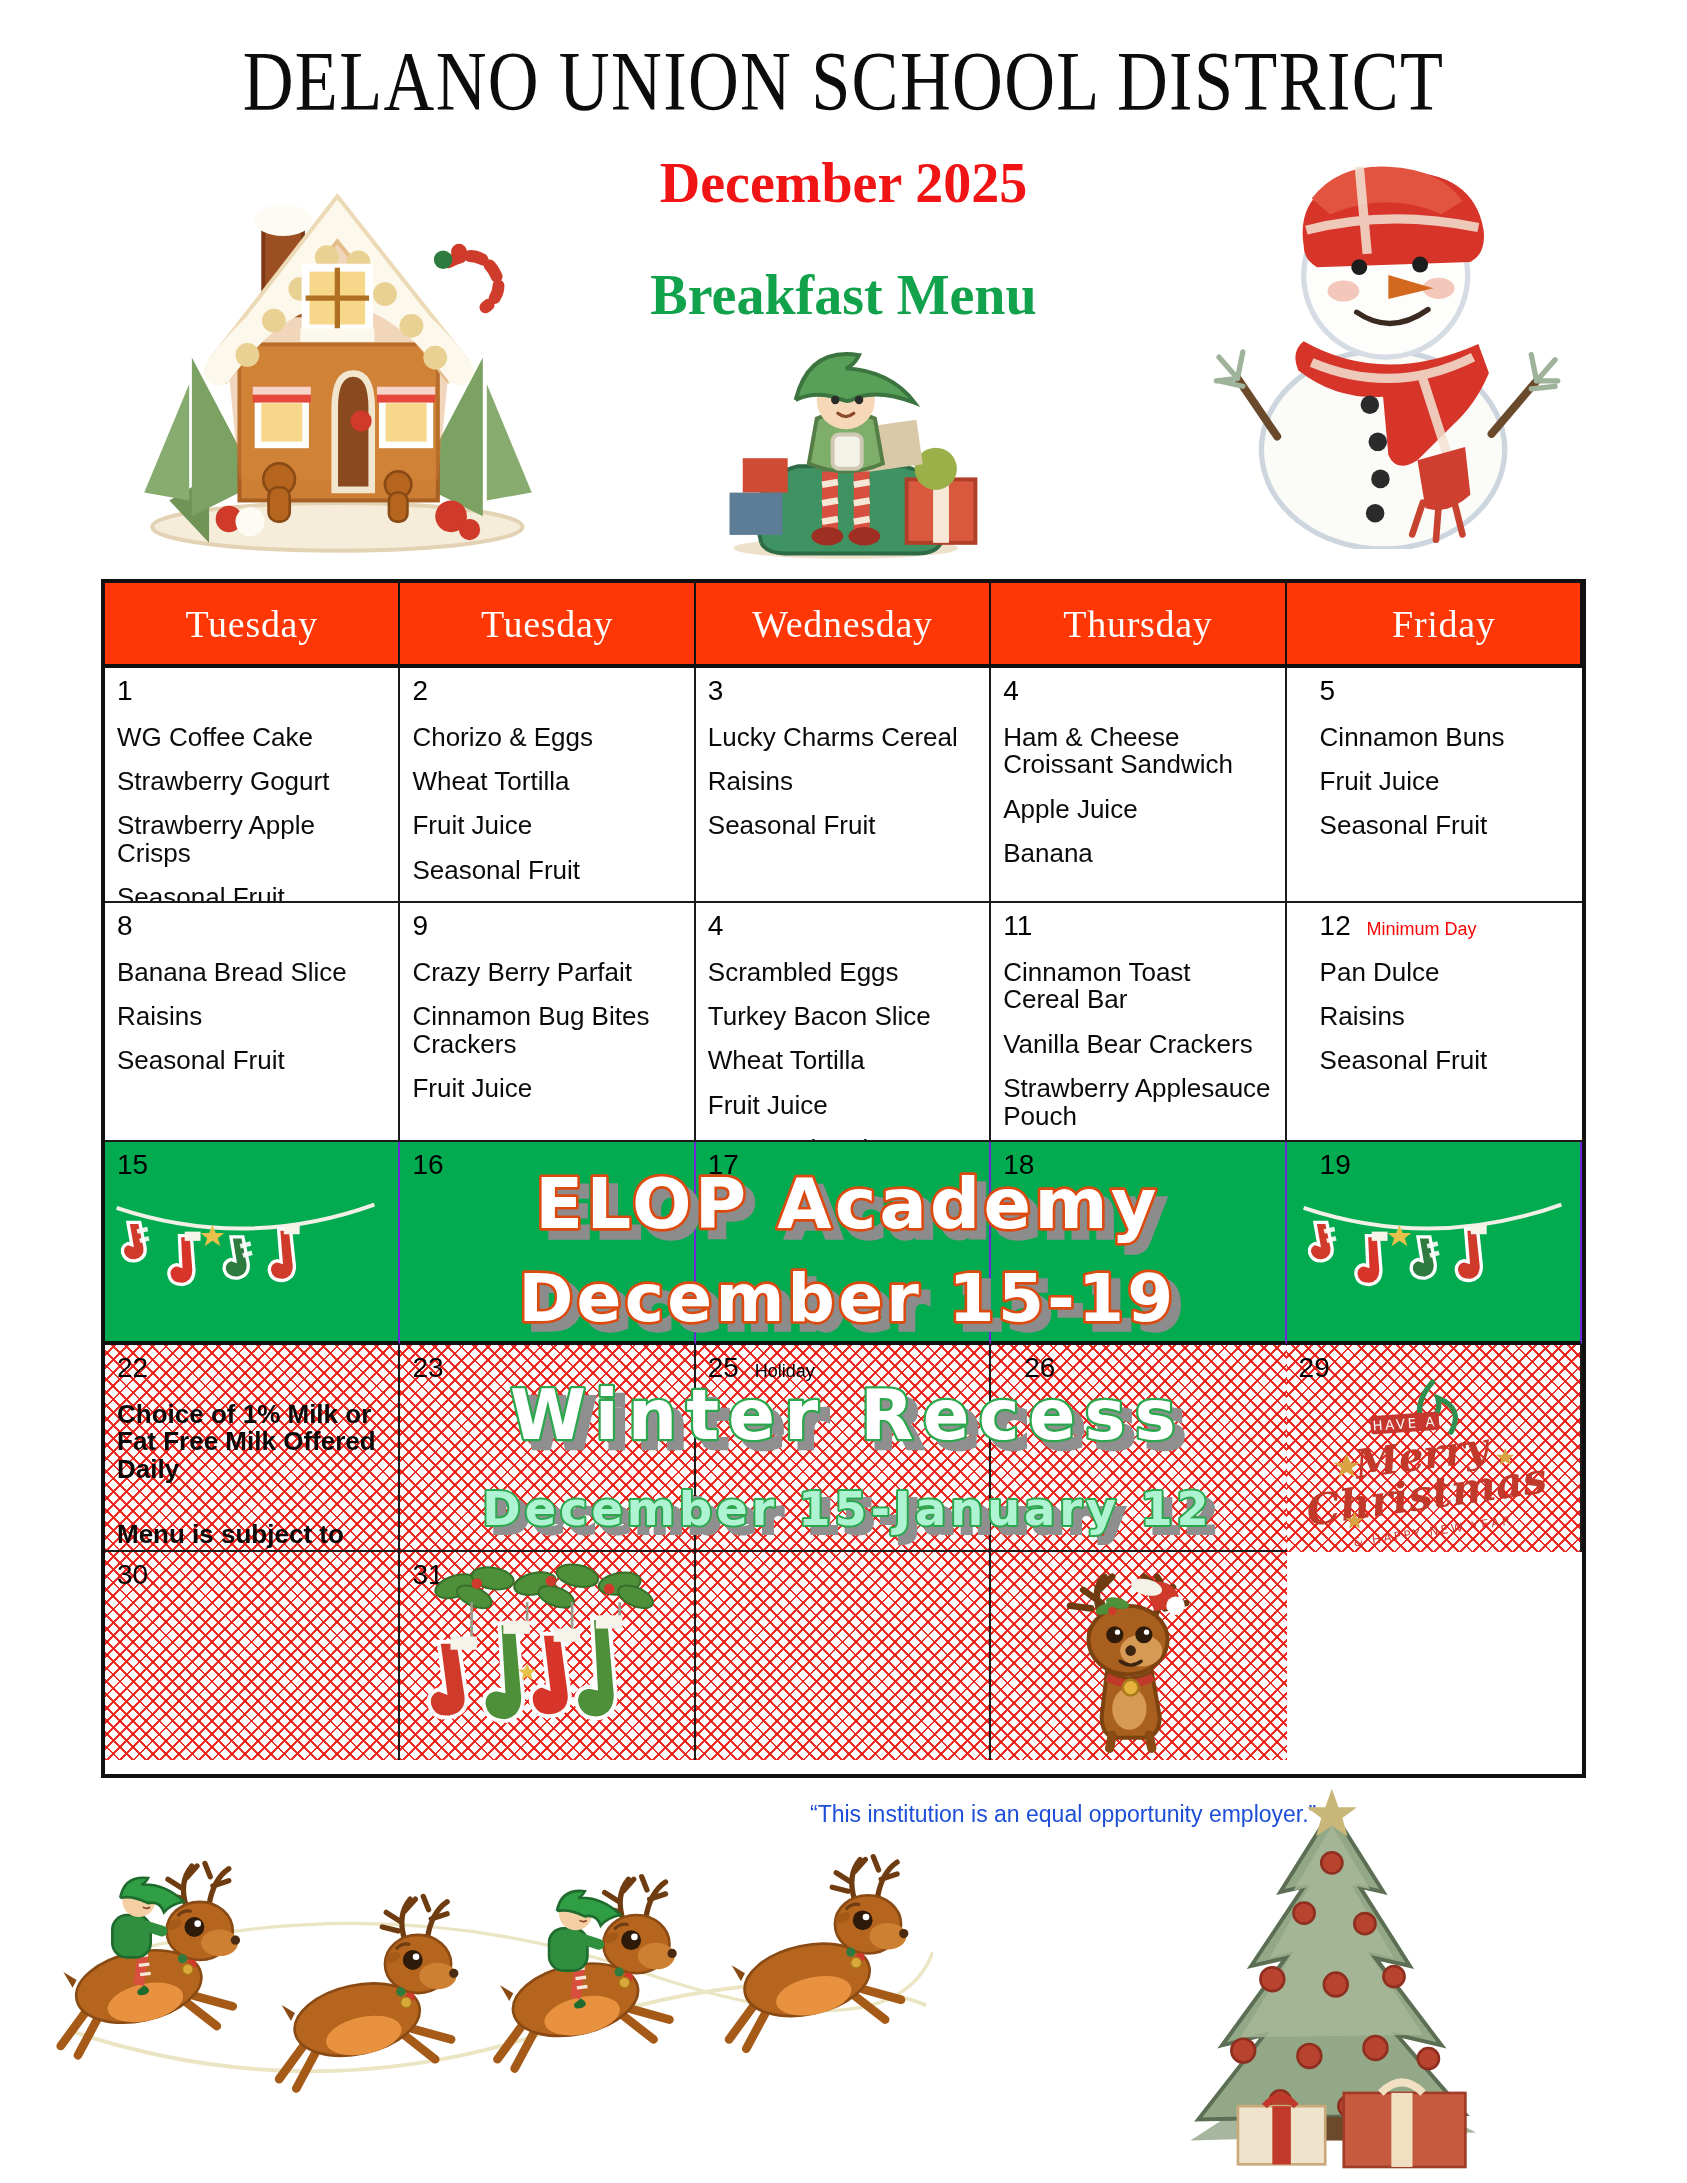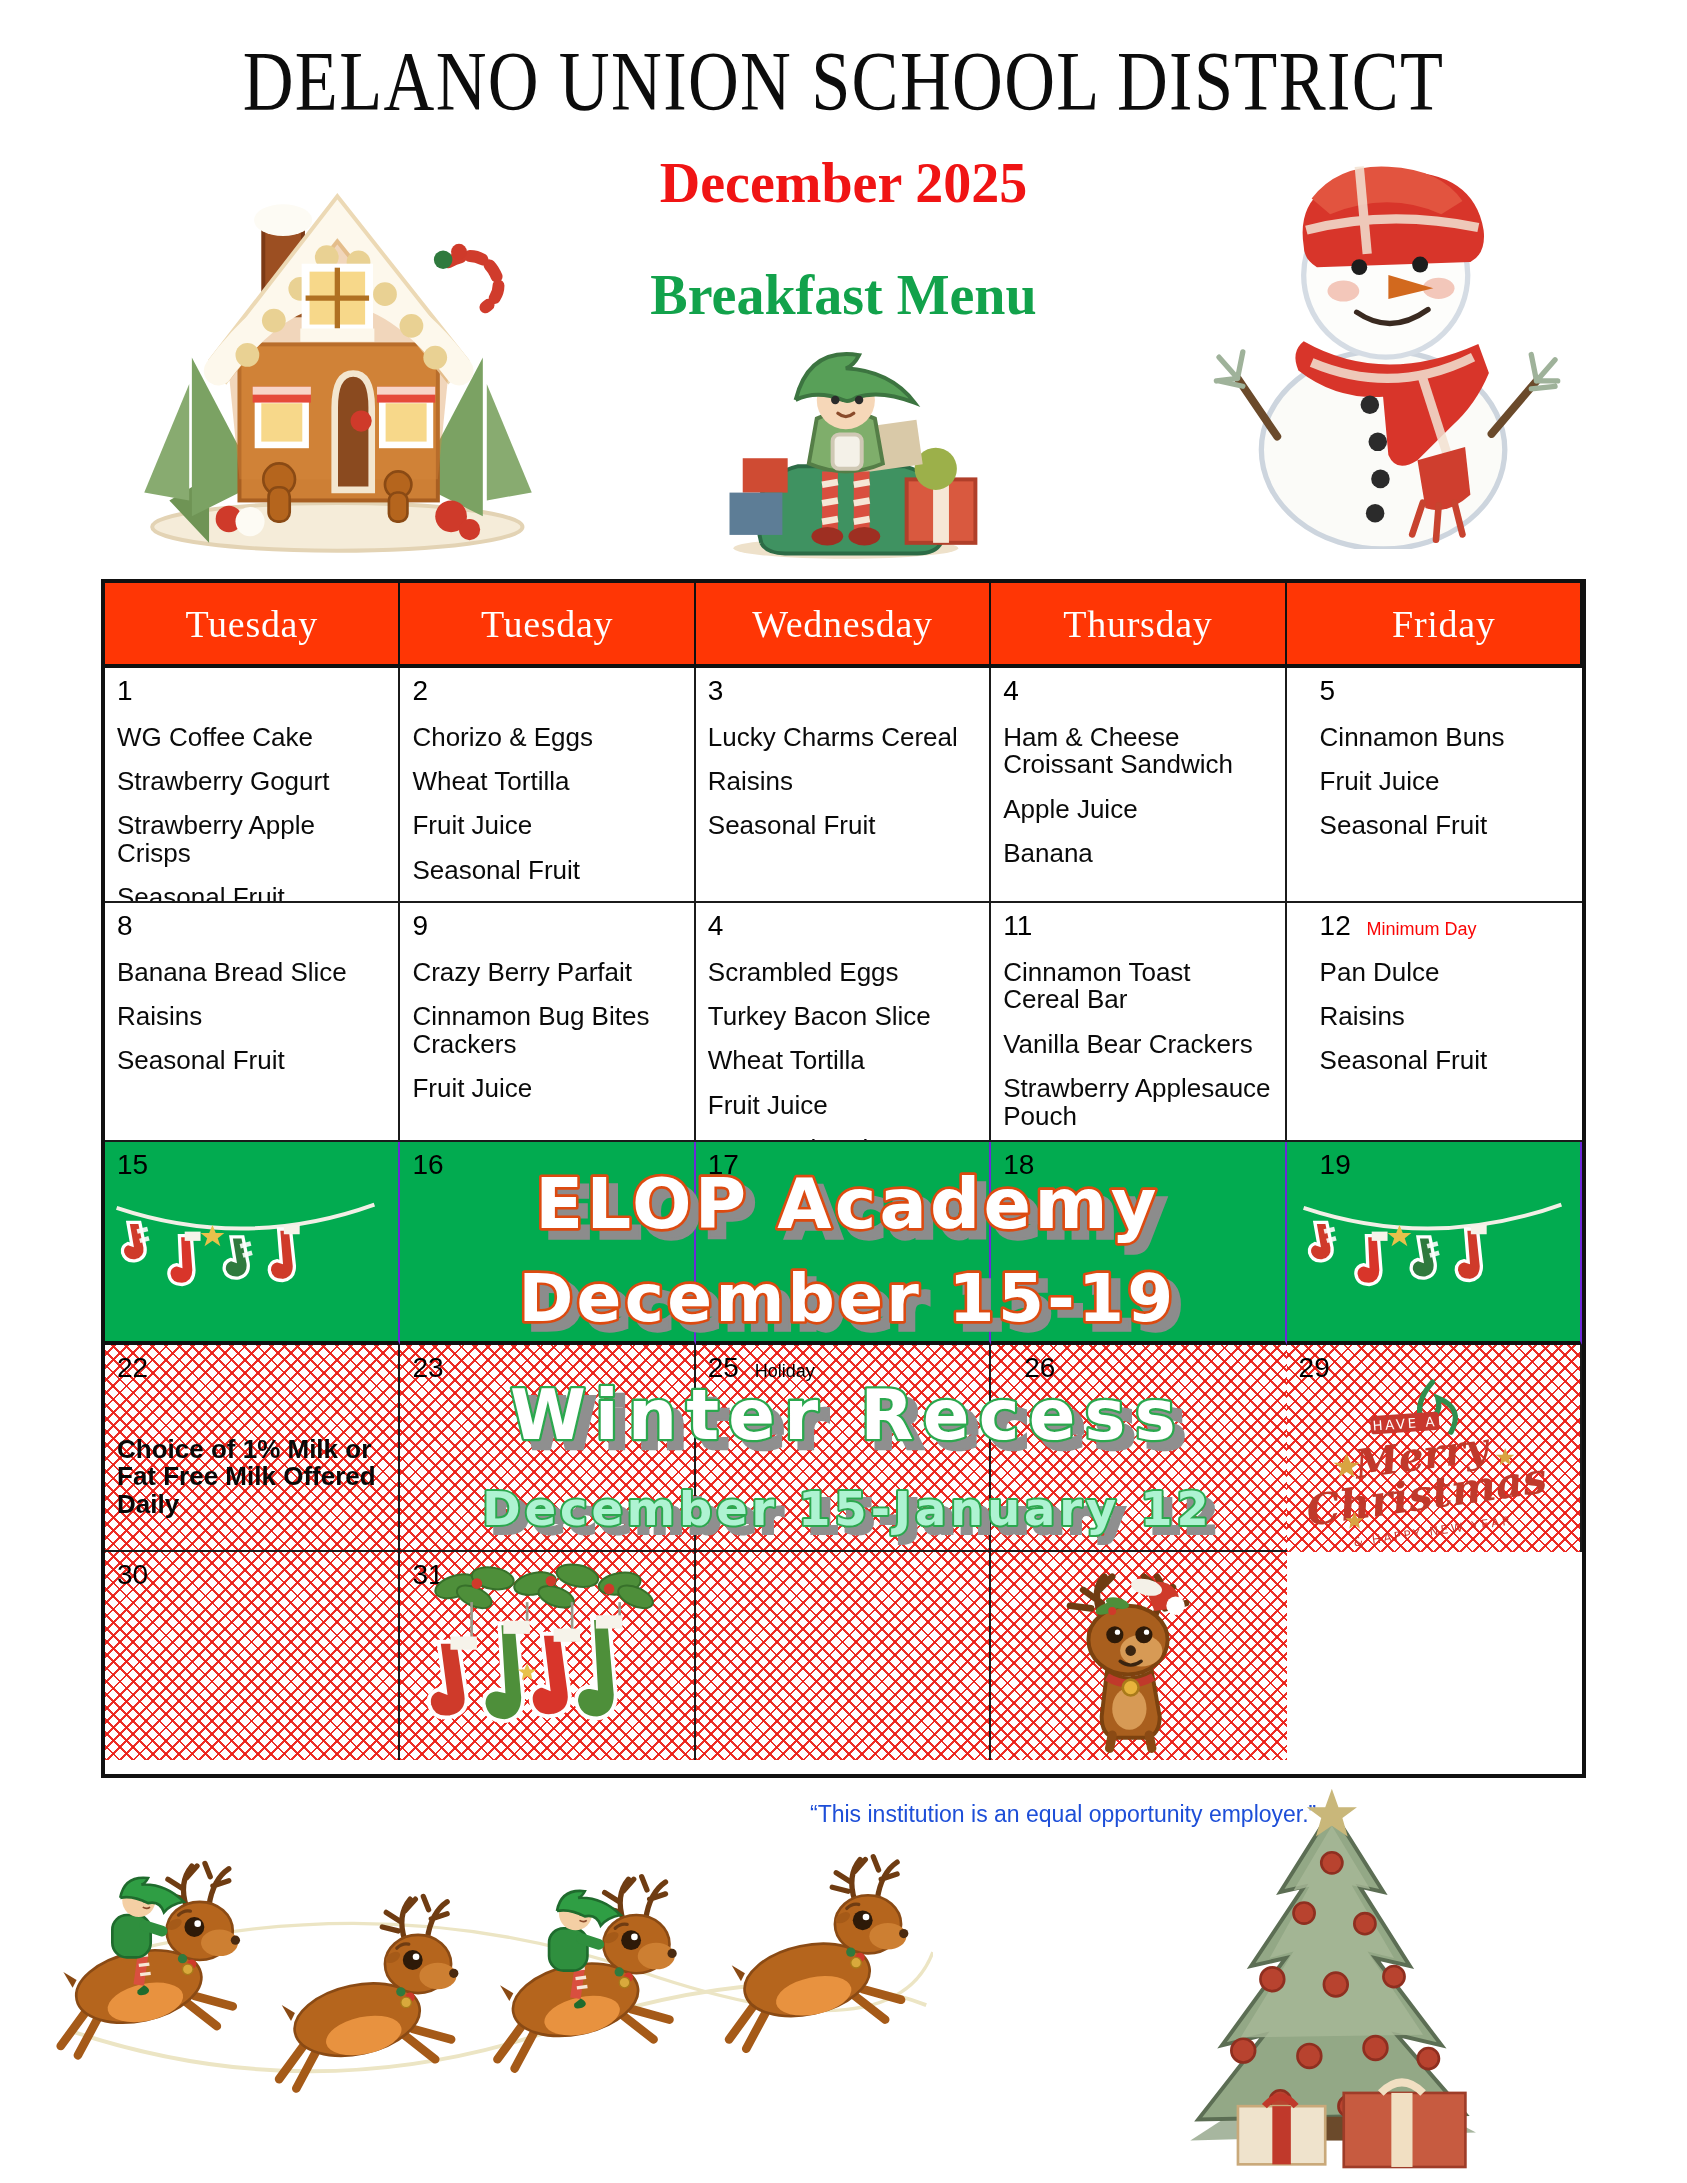--- a/index.html
+++ b/index.html
@@ -42,21 +42,21 @@
   .day-tag.red{color:#fa0505;}
   .item{font-size:26px;line-height:1.07;margin:0 0 16.5px 0;color:#0a0a0a;}
   .gcell{background:#02ab50;border-right:2px solid #6d28d9;border-bottom:4px solid #101010;}
   .chevron{
     background-color:#fff;
     background-image:
       repeating-linear-gradient(45deg, rgba(235,29,21,0.92) 0 2px, transparent 2px 9.3px),
       repeating-linear-gradient(-45deg, rgba(235,29,21,0.92) 0 2px, transparent 2px 9.3px);
   }
   .note{font-weight:bold;font-size:26px;line-height:1.06;color:#090909;}
-  .note-milk{margin-top:52px;}
+  .note-milk{margin-top:17px;}
   .note-change{margin-top:38px;}
   .ov{position:absolute;left:0;pointer-events:none;}
 
   
   .footer-quote{left:810px;top:1801px;font-size:23px;color:#1d4ed8;}
 
   svg text{font-family:"DejaVu Sans",sans-serif;}
   .scriptfont{font-family:"DejaVu Serif",serif;font-style:italic;}
 </style>
 </head>

